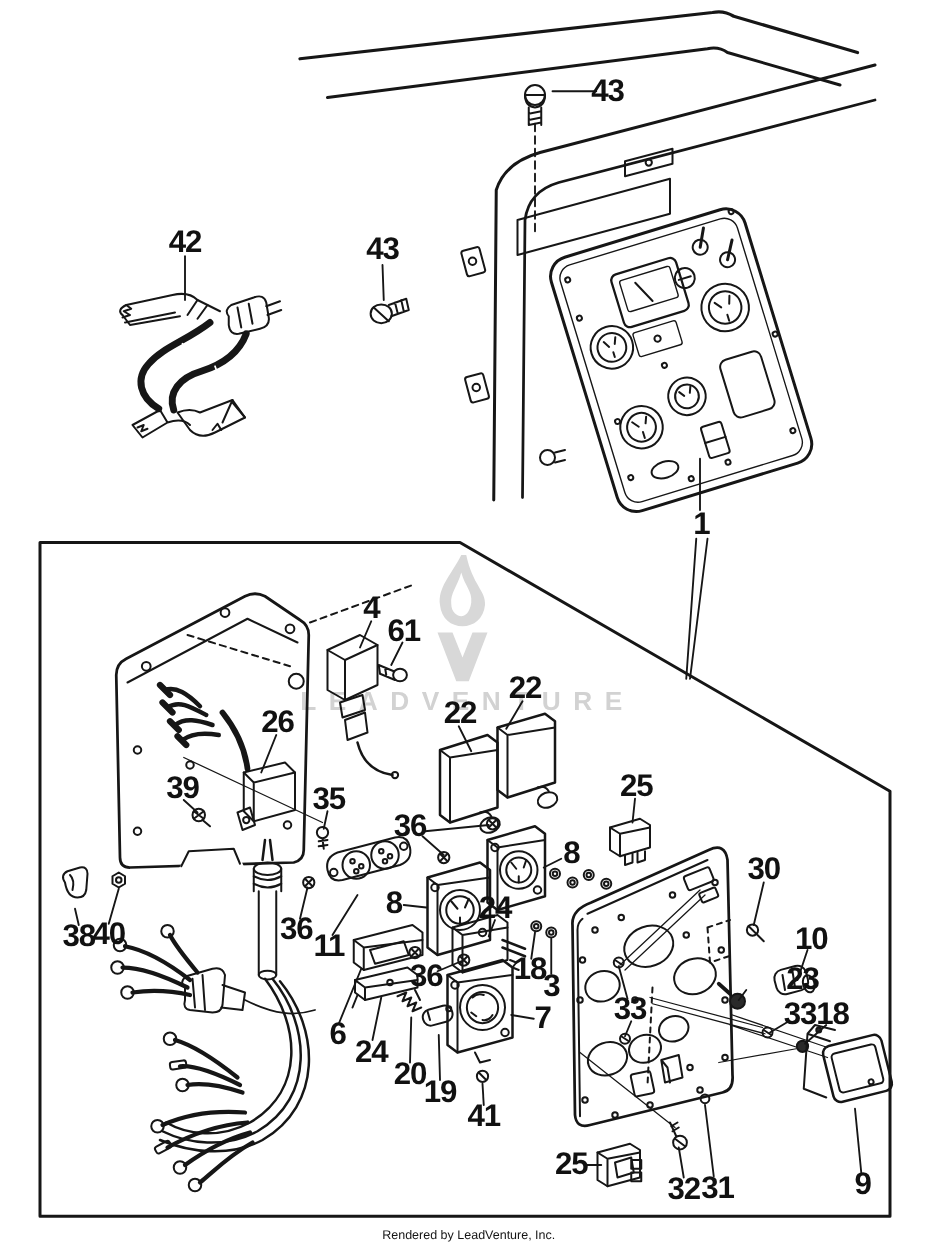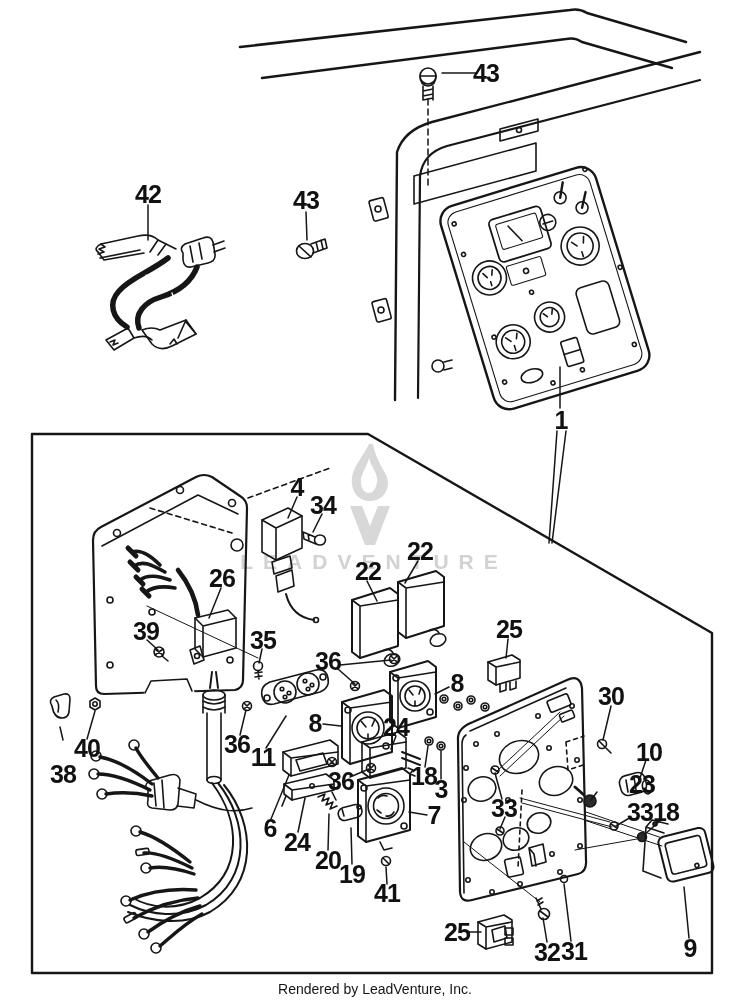--- a/index.html
+++ b/index.html
@@ -6,21 +6,21 @@
   .stage{position:relative;width:750px;height:1004px;background:#fff;overflow:hidden;
          font-family:"Liberation Sans",sans-serif;}
   .wm-text{position:absolute;left:374px;top:562px;transform:translate(-50%,-50%);
            font-size:21px;font-weight:bold;letter-spacing:10px;color:#d2d2d2;
            white-space:nowrap;z-index:1;}
   .artwork{position:absolute;left:0;top:0;z-index:2;}
   .callout-layer{position:absolute;left:0;top:0;width:750px;height:1004px;z-index:3;}
   .callout{position:absolute;transform:translate(-50%,-50%);font-weight:bold;
            font-size:25px;color:#111;line-height:1;letter-spacing:-1px;cursor:pointer;}
   .footer{position:absolute;left:375px;top:989px;transform:translate(-50%,-50%);
-          font-size:14px;color:#151515;z-index:3;white-space:nowrap;}
+          font-size:10px;color:#151515;z-index:3;white-space:nowrap;}
 </style>
 </head>
 <body>
 
 <div class="stage">
 
   <div class="wm-text">LEADVENTURE</div>
 
   <svg class="artwork" width="750" height="1004" viewBox="0 0 750 1004">
 
@@ -506,34 +506,34 @@
         <line x1="571" y1="941" x2="564" y2="884"></line>
       </g>
   </svg>
 
   <div class="callout-layer" id="callout-layer">
       <div class="callout" style="left: 486px; top: 73px;">43</div>
       <div class="callout" style="left: 148px; top: 194px;">42</div>
       <div class="callout" style="left: 306px; top: 200px;">43</div>
       <div class="callout" style="left: 561px; top: 420px;">1</div>
       <div class="callout" style="left: 297px; top: 487px;">4</div>
-      <div class="callout" style="left: 323px; top: 505px;">34</div>
+      <div class="callout" style="left: 323px; top: 505px;">61</div>
       <div class="callout" style="left: 420px; top: 551px;">22</div>
       <div class="callout" style="left: 368px; top: 571px;">22</div>
       <div class="callout" style="left: 222px; top: 578px;">26</div>
       <div class="callout" style="left: 509px; top: 629px;">25</div>
       <div class="callout" style="left: 146px; top: 631px;">39</div>
       <div class="callout" style="left: 263px; top: 640px;">35</div>
       <div class="callout" style="left: 328px; top: 661px;">36</div>
       <div class="callout" style="left: 457px; top: 683px;">8</div>
       <div class="callout" style="left: 611px; top: 696px;">30</div>
       <div class="callout" style="left: 315px; top: 723px;">8</div>
       <div class="callout" style="left: 396px; top: 727px;">24</div>
       <div class="callout" style="left: 237px; top: 744px;">36</div>
-      <div class="callout" style="left: 63px; top: 749px; margin-top: 25px;">38</div>
+      <div class="callout" style="left: 63px; top: 749px;">38</div>
       <div class="callout" style="left: 87px; top: 748px;">40</div>
       <div class="callout" style="left: 649px; top: 752px;">10</div>
       <div class="callout" style="left: 263px; top: 757px;">11</div>
       <div class="callout" style="left: 424px; top: 776px;">18</div>
       <div class="callout" style="left: 341px; top: 781px;">36</div>
       <div class="callout" style="left: 598px; top: 784px; margin-left: 44px;">23</div>
       <div class="callout" style="left: 441px; top: 789px;">3</div>
       <div class="callout" style="left: 504px; top: 808px;">33</div>
       <div class="callout" style="left: 640px; top: 812px;">33</div>
       <div class="callout" style="left: 666px; top: 812px;">18</div>

